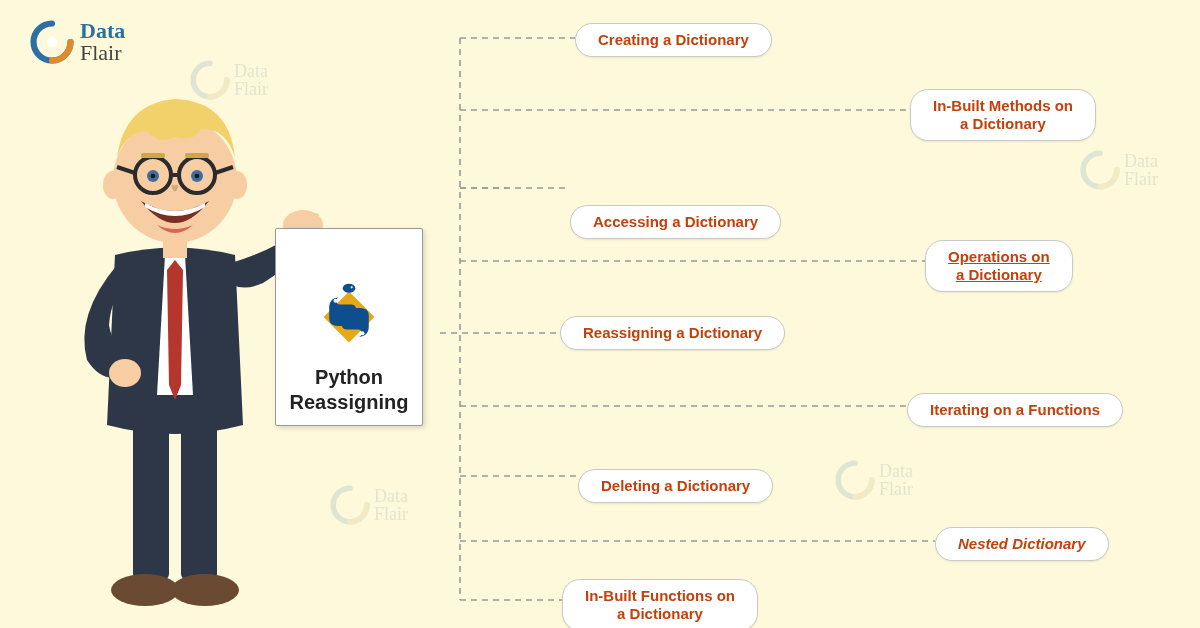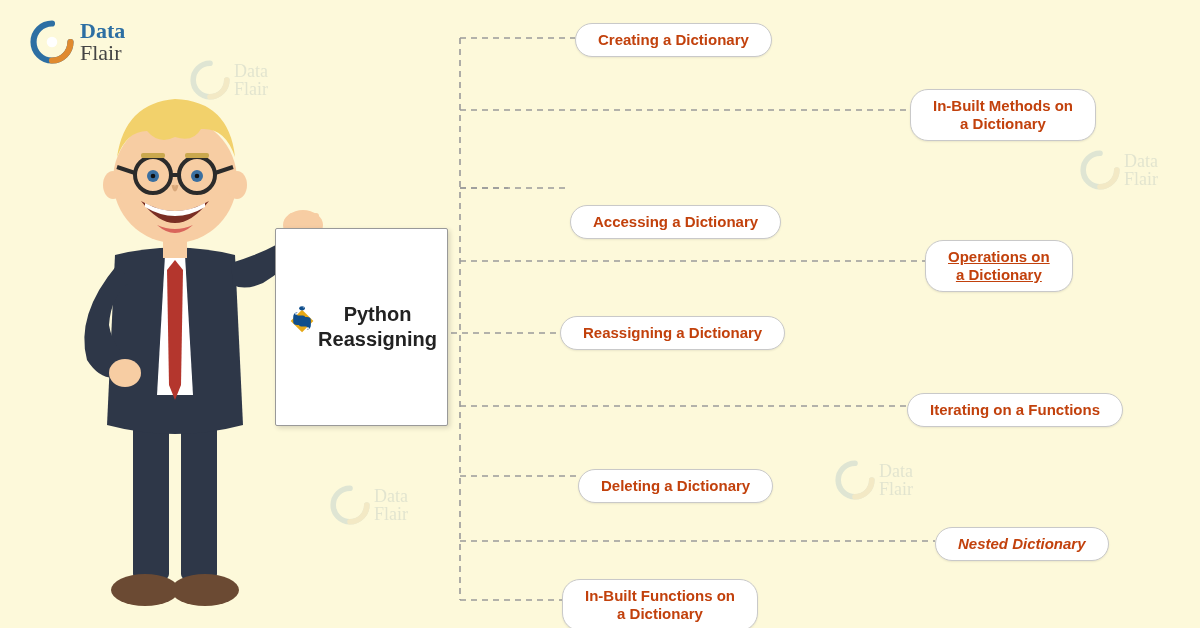--- a/index.html
+++ b/index.html
@@ -51,30 +51,30 @@
     top: 85px;
     width: 300px;
     height: 540px;
   }
 
   
   .card {
     position: absolute;
     left: 275px;
     top: 228px;
-    width: 173px;
+    width: 148px;
     height: 198px;
     background: #fff;
     border: 1px solid #999;
     border-radius: 2px;
     box-shadow: 2px 2px 5px rgba(0,0,0,0.15);
     display: flex;
-    flex-direction: row;
+    flex-direction: column;
     align-items: center;
-    justify-content: center;
+    justify-content: flex-end;
     padding: 10px;
   }
   .card .py-icon {
     width: 72px;
     height: 72px;
     margin-bottom: 12px;
   }
   .card .title {
     font-size: 20px;
     font-weight: bold;

